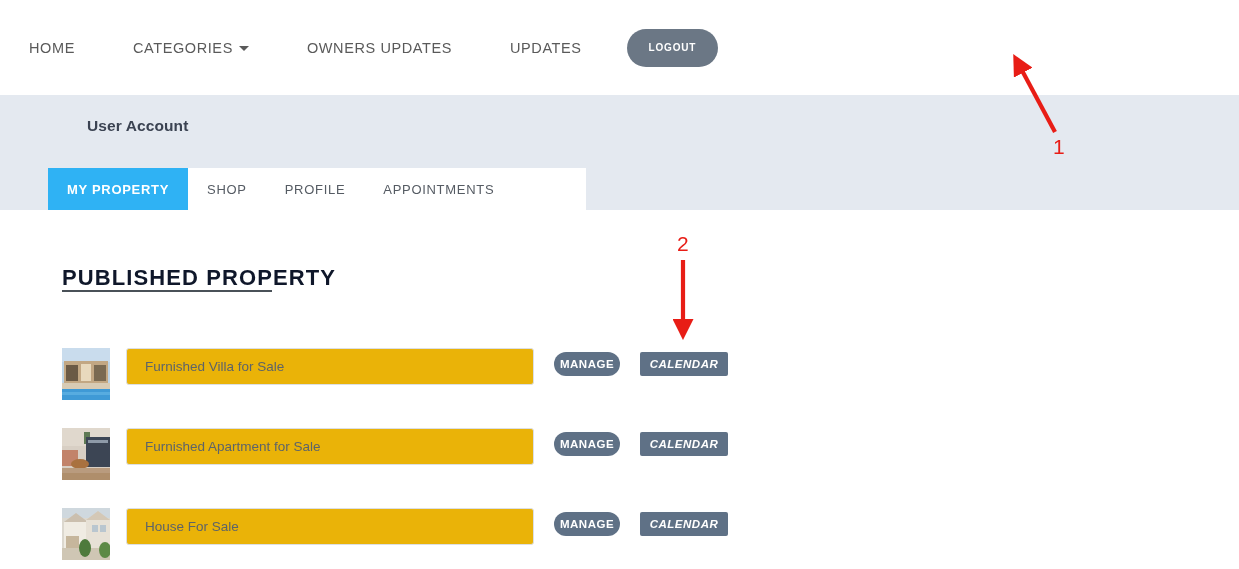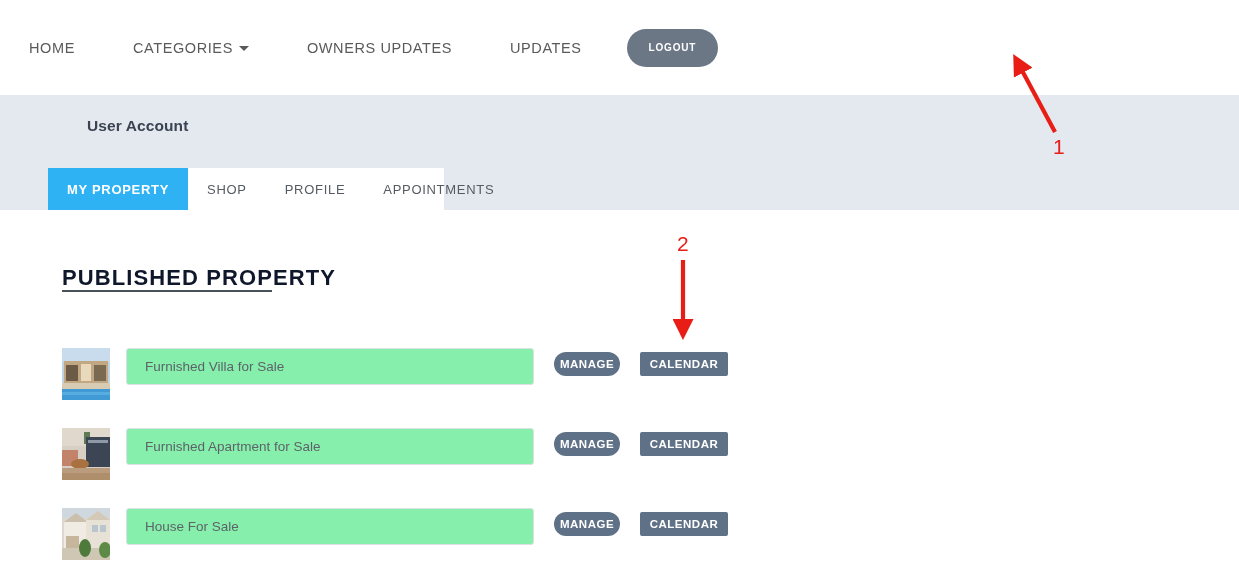--- a/index.html
+++ b/index.html
@@ -54,21 +54,21 @@
   
   .band {
     position:absolute; left:0; top:95px; width:1239px; height:115px;
     background:#e4e9f0;
   }
   .band-title {
     position:absolute; left:63px; top:22px;
     font-size:15.5px; color:#3b4352; font-weight:700; letter-spacing:0.1px;margin-left:24px;
   }
   .tabstrip {
-    position:absolute; left:48px; top:73px; width:396px; height:42px;
+    position:absolute; left:48px; top:73px; width:538px; height:42px;
     background:#ffffff; display:flex; align-items:stretch;
   }
   .tab {
     display:flex; align-items:center; justify-content:center;
     font-size:13px; letter-spacing:0.7px; color:#555b63;
     padding:0 19px; cursor:pointer; white-space:nowrap;
   }
   .tab.active { background:#2fb2f4; color:#ffffff; font-weight:700; }
 
   
@@ -84,33 +84,33 @@
 
   .rows { position:absolute; left:0; top:340px; width:1239px; }
   .prow { position:relative; height:80px; }
   .thumb {
     position:absolute; left:62px; top:8px; width:48px; height:52px;
     overflow:hidden; background:#cfd5da;
   }
   .thumb svg { display:block; width:48px; height:52px; }
   .pinput {
     position:absolute; left:126px; top:8px; width:408px; height:37px;
-    border:1px solid #dcdfe3; border-radius:3px; background:#86efac;
+    border:1px solid #dcdfe3; border-radius:3px; background:#eab308;
     font-family:"Liberation Sans", sans-serif;
     font-size:13.5px; color:#5d6469; padding:2px 18px; outline:none;
   }
   .btn-sq {
     position:absolute; top:12px; height:24px;
     background:#5f7186; color:#ffffff; border:none; border-radius:2px;
     font-family:"Liberation Sans", sans-serif;
     font-size:11.5px; font-weight:700; letter-spacing:0.5px;
     display:flex; align-items:center; justify-content:center; cursor:pointer;
   }
   .btn-manage { left:554px; width:66px;border-radius:12px; }
-  .btn-calendar { left:640px; width:88px; }
+  .btn-calendar { left:640px; width:88px;font-style:italic; }
 
   
   .anno { position:absolute; pointer-events:none; }
   .anno-num {
     position:absolute; color:#e81d16; font-size:21px;
     font-family:"Liberation Sans", sans-serif; font-weight:400;
   }
 </style>
 </head>
 <body>

